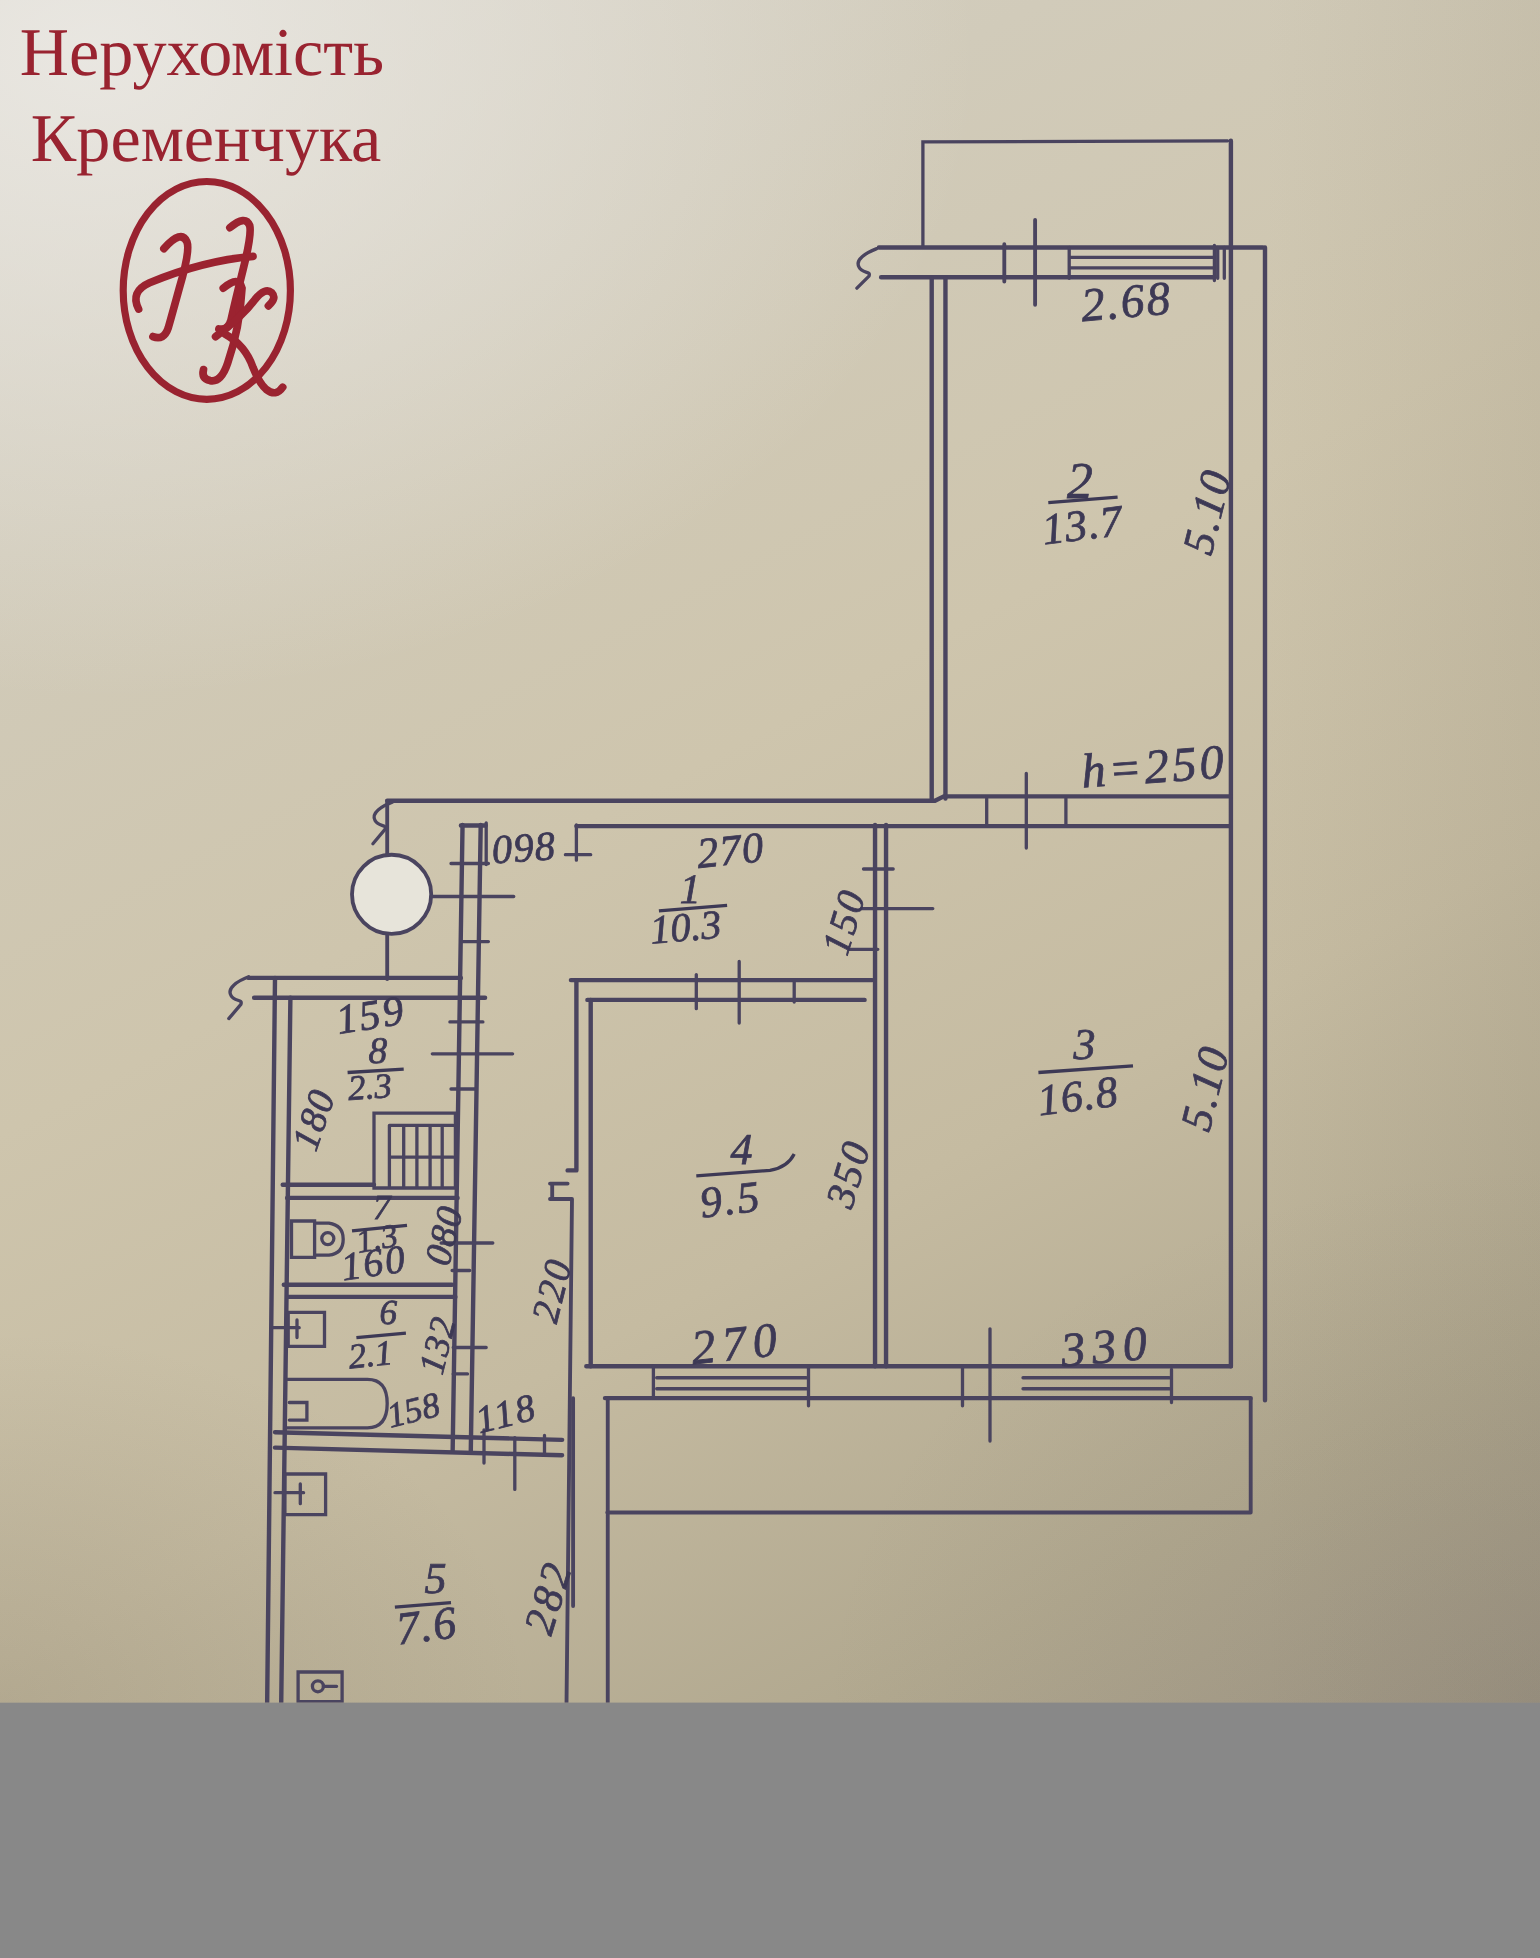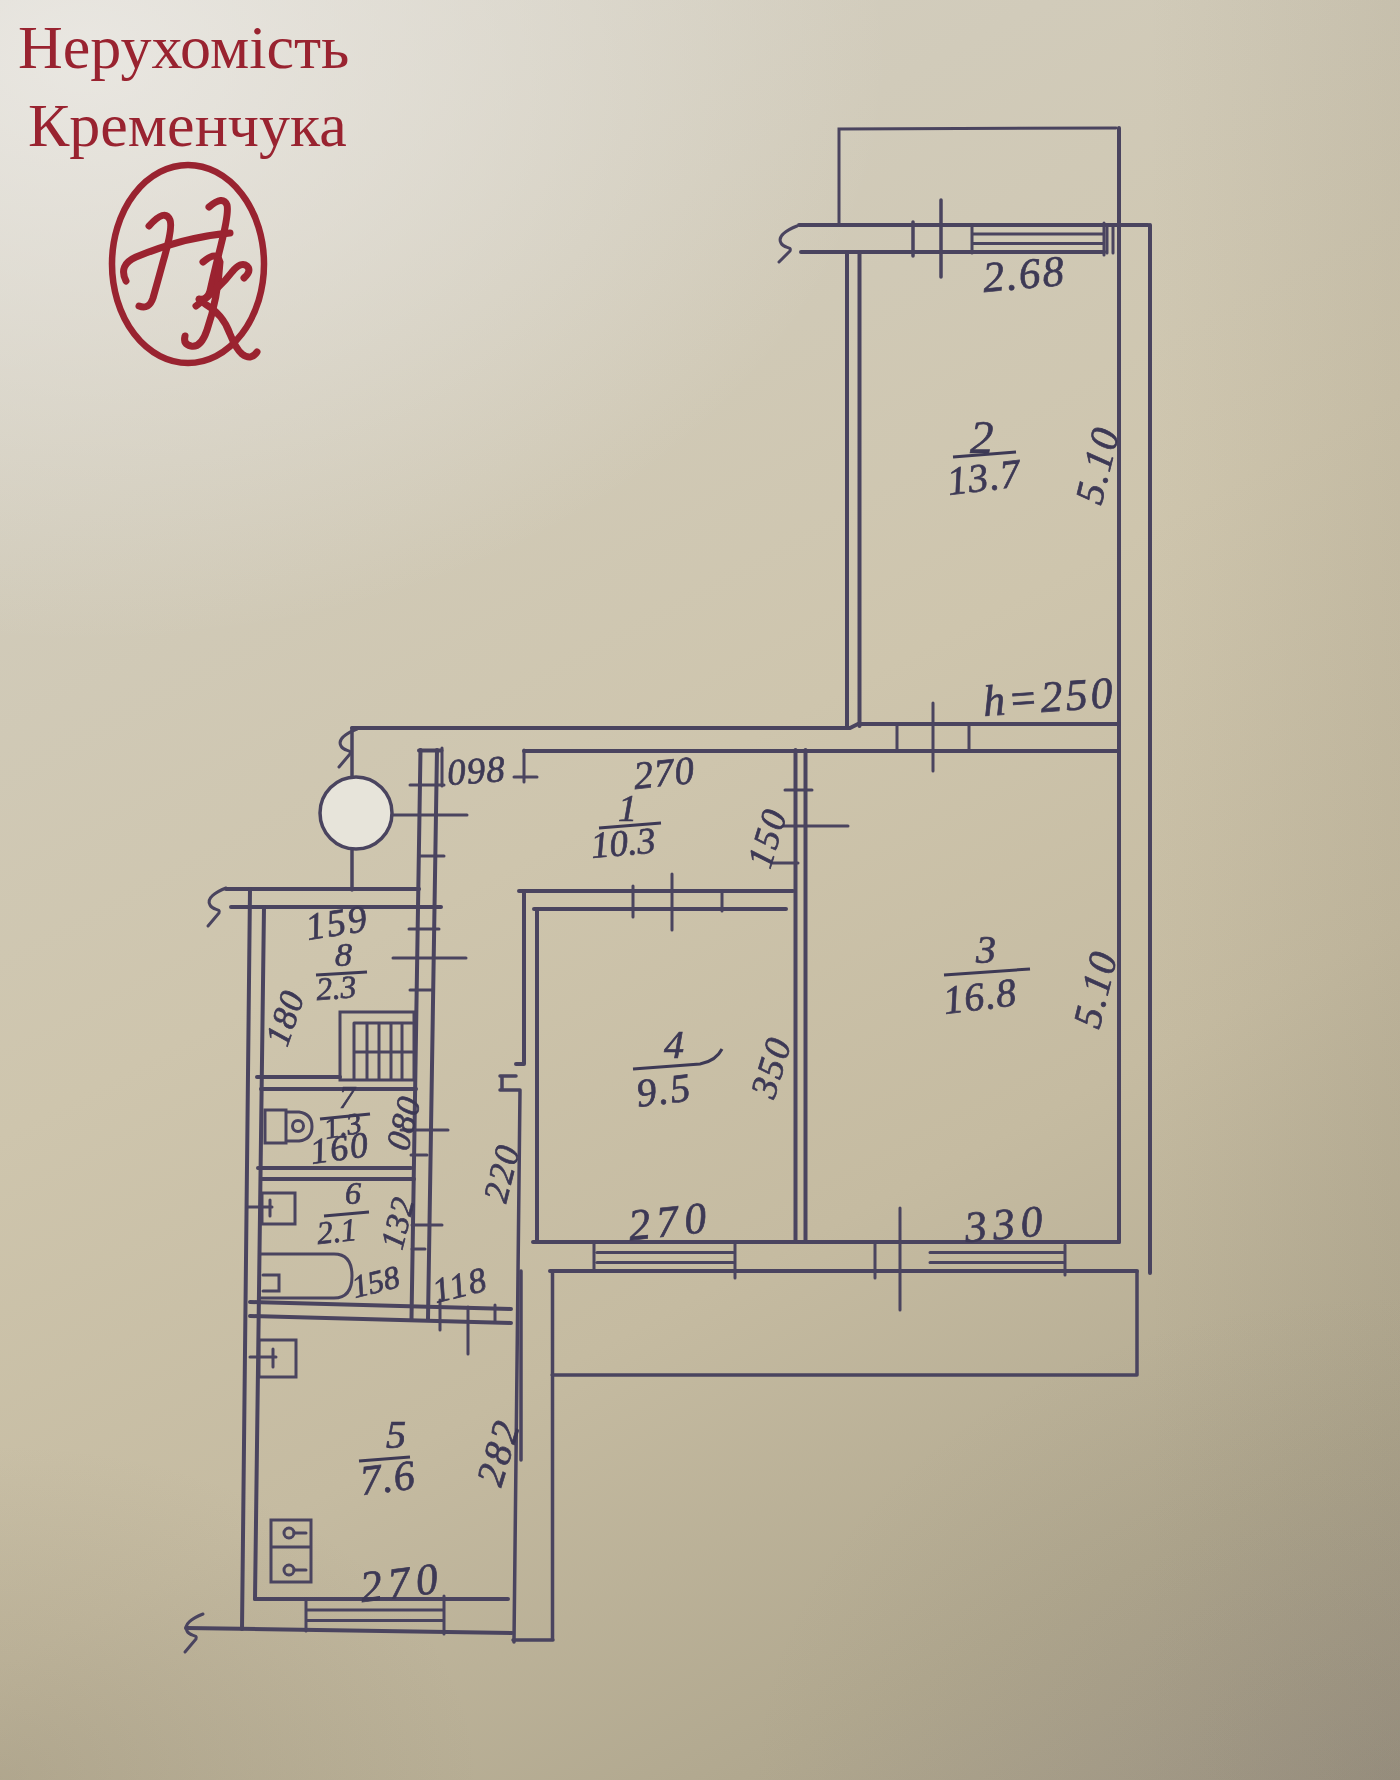--- a/index.html
+++ b/index.html
@@ -1,16 +1,16 @@
 <!DOCTYPE html>
 <html><head>
 <meta charset="utf-8">
 <style>
 html,body{margin:0;padding:0;background:#888;}
-#page{position:relative;width:1400px;height:1780px;overflow:hidden;
+#page{position:relative;width:1400px;height:1548px;overflow:hidden;
 background:
  radial-gradient(1300px 950px at 6% 3%, rgba(238,236,232,0.80), rgba(238,236,232,0) 62%),
  radial-gradient(1000px 750px at 100% 100%, rgba(114,106,92,0.20), rgba(114,106,92,0) 65%),
  radial-gradient(800px 560px at 0% 100%, rgba(118,108,88,0.22), rgba(118,108,88,0) 60%),
  linear-gradient(to right, rgba(0,0,0,0) 82%, rgba(116,108,92,0.10) 100%),
  linear-gradient(152deg,#d6d2c7 0%,#d1cbba 22%,#cec5ad 45%,#c5bba1 66%,#b1a88f 86%,#a39a89 100%);}
 svg{position:absolute;left:0;top:0;}
 .hw{font-family:"Liberation Serif",serif;font-style:italic;fill:#3d3955;stroke:#3d3955;stroke-width:0.7;}
 .lg{font-family:"Liberation Serif",serif;fill:#992330;}
 </style>

